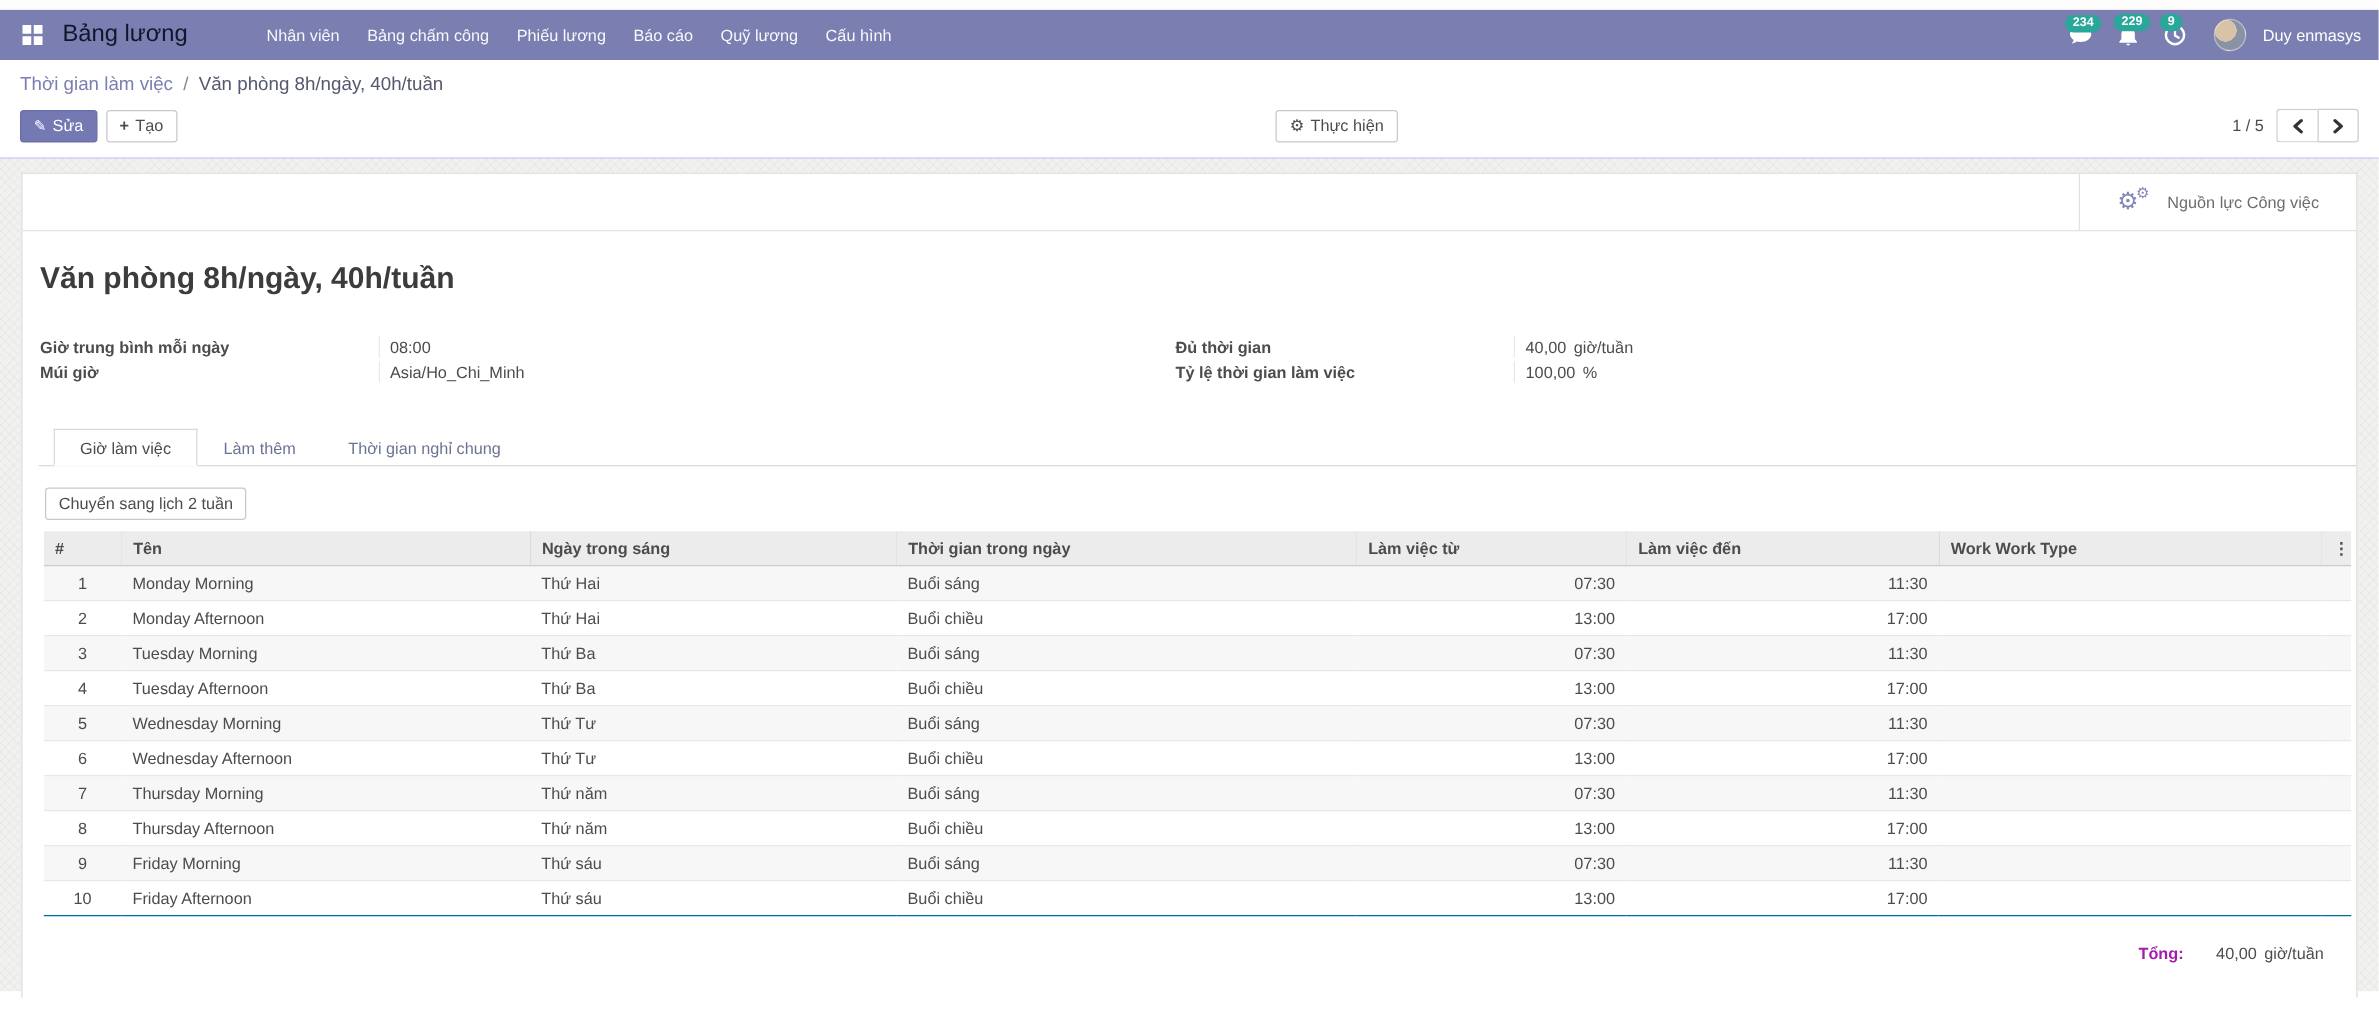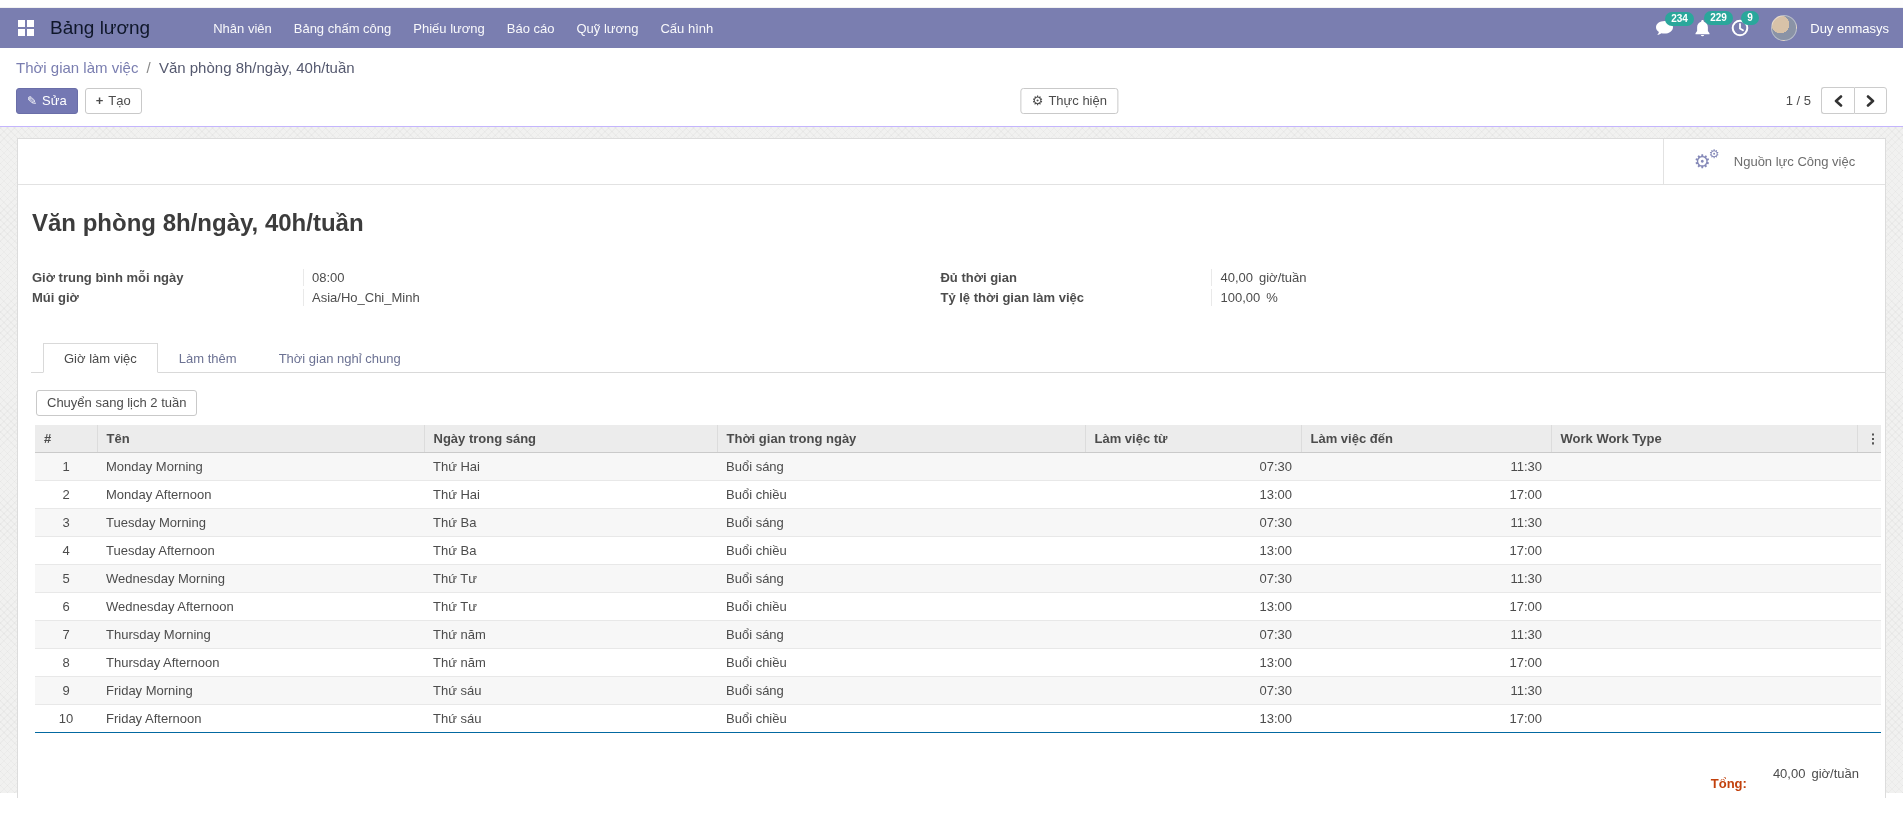--- a/index.html
+++ b/index.html
@@ -16,21 +16,21 @@
   .apps-icon { width:16px; height:16px; display:grid; grid-template-columns:7px 7px;
     grid-template-rows:7px 7px; gap:2px; margin:0 16px 0 8px; cursor:pointer; }
   .apps-icon span { background:#fff; }
   .nav-app-name { font-size:19px; font-weight:400; color:#0f172a; margin-right:52px; cursor:pointer; }
   .nav-menu { display:flex; align-items:center; height:40px; }
   .nav-menu-item { padding:0 11px; height:40px; display:flex; align-items:center;
     color:rgba(255,255,255,0.95); cursor:pointer; font-size:13px; }
   .nav-right { margin-left:auto; display:flex; align-items:center; gap:6px; }
   .nav-ico-wrap { position:relative; padding:4px 10px 4px 4px; cursor:pointer; display:flex; align-items:center; }
   .nav-ico-wrap svg { display:block; }
-  .count-badge { position:absolute; top:-4px; left:14px; background:#2aa79b; color:#fff;
+  .count-badge { position:absolute; top:-4px; left:1px; background:#2aa79b; color:#fff;
     font-size:10px; font-weight:bold; border-radius:8px; padding:1px 6px; line-height:12px; }
   .avatar { width:26px; height:26px; border-radius:50%;
     background:radial-gradient(circle at 35% 35%, #d8c2a8 0 40%, #8a93a6 41% 100%);
     border:1px solid rgba(255,255,255,0.4); margin-left:6px; cursor:pointer; }
   .user-name { color:#fff; font-size:13px; margin-left:7px; white-space:nowrap; cursor:pointer; }
 
   
   .control-panel { background:#fff; border-bottom:1px solid #c4b5fd; padding:11px 16px 12px 16px; }
   .breadcrumb { font-size:15px; margin-bottom:11px; }
   .breadcrumb .bc-link { color:#7a7eb0; cursor:pointer; }
@@ -97,21 +97,21 @@
   table.o-list tbody tr:nth-child(odd)  { background:#f7f7f7; }
   table.o-list tbody tr:nth-child(even) { background:#fff; }
   table.o-list tbody tr { cursor:pointer; }
   table.o-list tbody tr:last-child td { border-bottom:1px solid #0369a1; }
   .col-num   { text-align:center; }
   .col-right { text-align:right; }
   .opt-icon  { color:#555; font-size:13px; text-align:center; cursor:pointer; }
 
   .table-footer { display:flex; justify-content:flex-end; align-items:center;
     padding:22px 26px 0 0; gap:26px; }
-  .total-label { font-weight:bold; color:#c2410c;margin-top:21px; }
+  .total-label { font-weight:bold; color:#a21caf; }
   .total-val { color:#4c4c4c; }
 
   .chev { stroke:#333; stroke-width:2.6; fill:none; stroke-linecap:round; stroke-linejoin:round; }
 </style>
 </head>
 <body>
 
 <div class="top-strip"></div>
 
 <header class="navbar">

